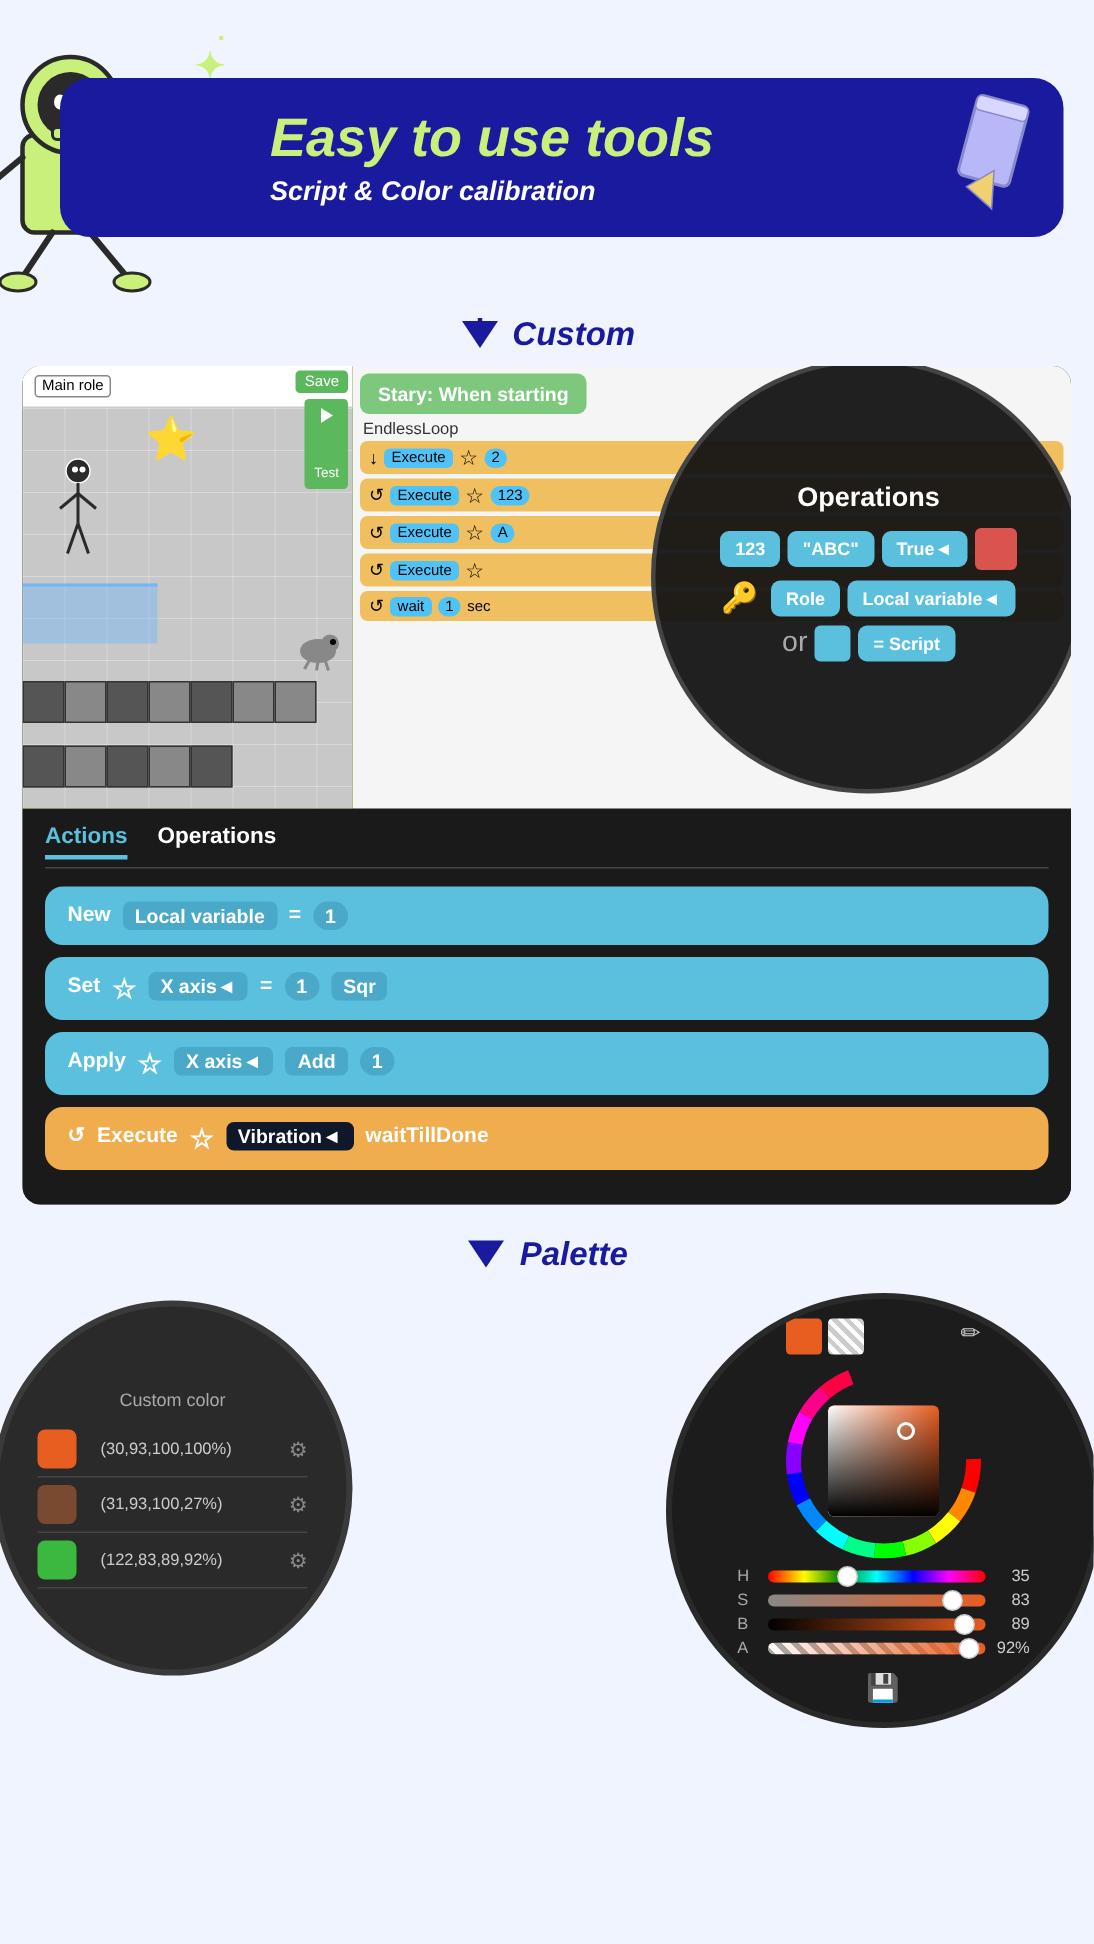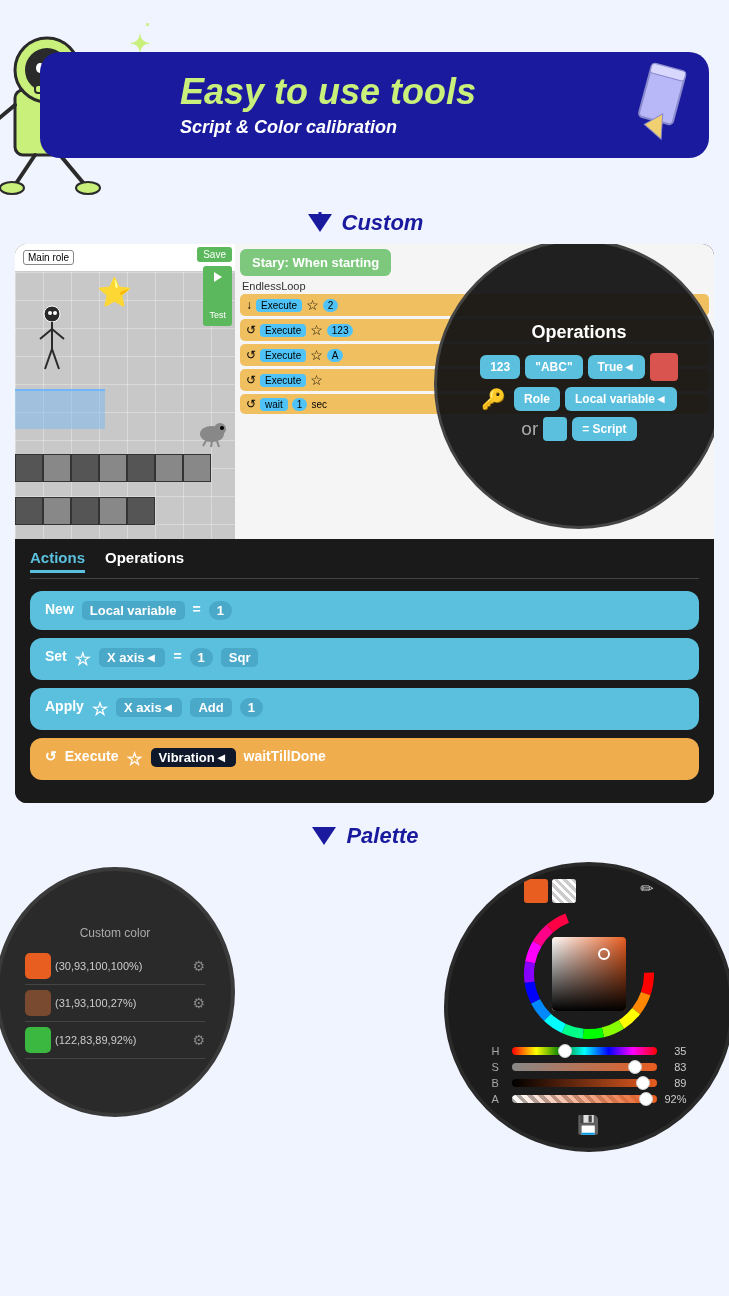--- a/index.html
+++ b/index.html
@@ -336,21 +336,21 @@
 
     .custom-color-title {
       color: #aaa;
       font-size: 12px;
       margin-bottom: 8px;
     }
 
     .color-row {
       display: flex;
       align-items: center;
-      gap: 4px;
+      gap: 16px;
       width: 180px;
       padding: 5px 0;
       border-bottom: 1px solid #444;
     }
 
     .color-swatch {
       width: 26px;
       height: 26px;
       border-radius: 5px;
       flex-shrink: 0;

